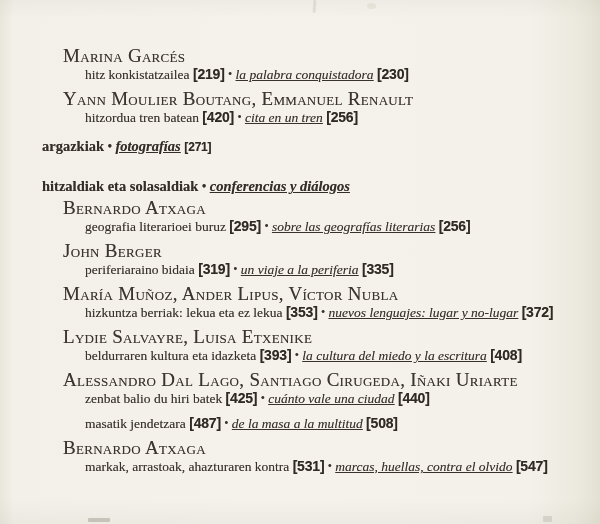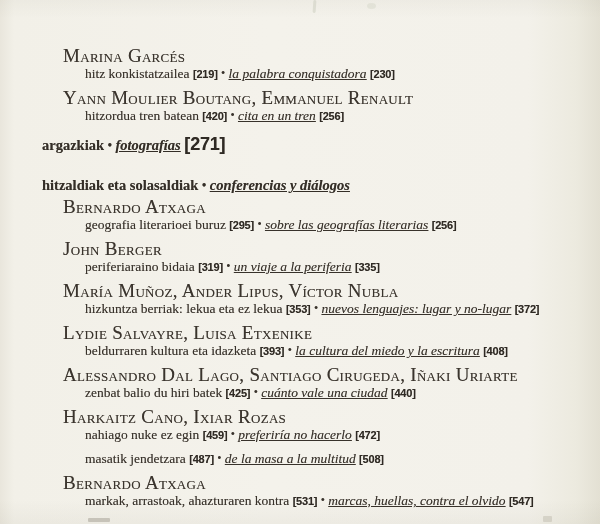--- a/index.html
+++ b/index.html
@@ -25,30 +25,30 @@
     white-space:nowrap;
   }
   .tline{
     margin-left:22px;font-size:13.5px;line-height:18px;
     text-shadow:0 0 0.6px rgba(58,52,45,0.45);
     white-space:nowrap;
   }
   .es{font-style:italic;text-decoration:underline;}
   .pg{
     font-family:"Liberation Sans", sans-serif;
-    font-weight:700;font-size:11px;letter-spacing:-0.2px;
+    font-weight:700;font-size:14px;letter-spacing:-0.2px;
     color:#2f2a24;
   }
   .bullet{font-size:12px;position:relative;top:-1px;}
   .section{
     margin:10px 0 0 42px;font-weight:700;font-size:14.5px;line-height:19px;
     color:#342e27;text-shadow:0 0 0.6px rgba(52,46,39,0.5);
     white-space:nowrap;
   }
-  .section .pg{font-size:18px;}
+  .section .pg{font-size:12px;}
   #sec-argazkiak{margin-top:10px;}
   #sec-hitzaldiak{margin-top:20px;margin-bottom:2px;}
   #sec-egileak{margin-top:8px;}
   .artifact{position:absolute;pointer-events:none;}
   #artifact-top-1{left:313px;top:0;width:3px;height:13px;background:#c6c8b8;opacity:.45;transform:rotate(4deg);border-radius:2px;}
   #artifact-top-2{left:367px;top:3px;width:9px;height:6px;background:#cccebergba;background:#cccebe;opacity:.35;border-radius:50%;}
   #artifact-bottom-1{left:88px;top:518px;width:22px;height:4px;background:#b9b6ab;opacity:.75;border-radius:1px;}
   #artifact-bottom-2{left:543px;top:516px;width:9px;height:6px;background:#c2bfb3;opacity:.55;border-radius:1px;}
 </style>
 </head>
@@ -139,30 +139,20 @@
     <div class="authors">Alessandro Dal Lago, Santiago Cirugeda, Iñaki Uriarte</div>
     <div class="tline">
       <span>zenbat balio du hiri batek</span>
       <span class="pg">[425]</span>
       <span class="bullet">•</span>
       <span class="es">cuánto vale una ciudad</span>
       <span class="pg">[440]</span>
     </div>
   </div>
 
-  <div class="entry">
-    <div class="authors">Harkaitz Cano, Ixiar Rozas</div>
-    <div class="tline">
-      <span>nahiago nuke ez egin</span>
-      <span class="pg">[459]</span>
-      <span class="bullet">•</span>
-      <span class="es">preferiría no hacerlo</span>
-      <span class="pg">[472]</span>
-    </div>
-  </div>
 
   <div class="entry">
     <div class="tline">
       <span>masatik jendetzara</span>
       <span class="pg">[487]</span>
       <span class="bullet">•</span>
       <span class="es">de la masa a la multitud</span>
       <span class="pg">[508]</span>
     </div>
   </div>

